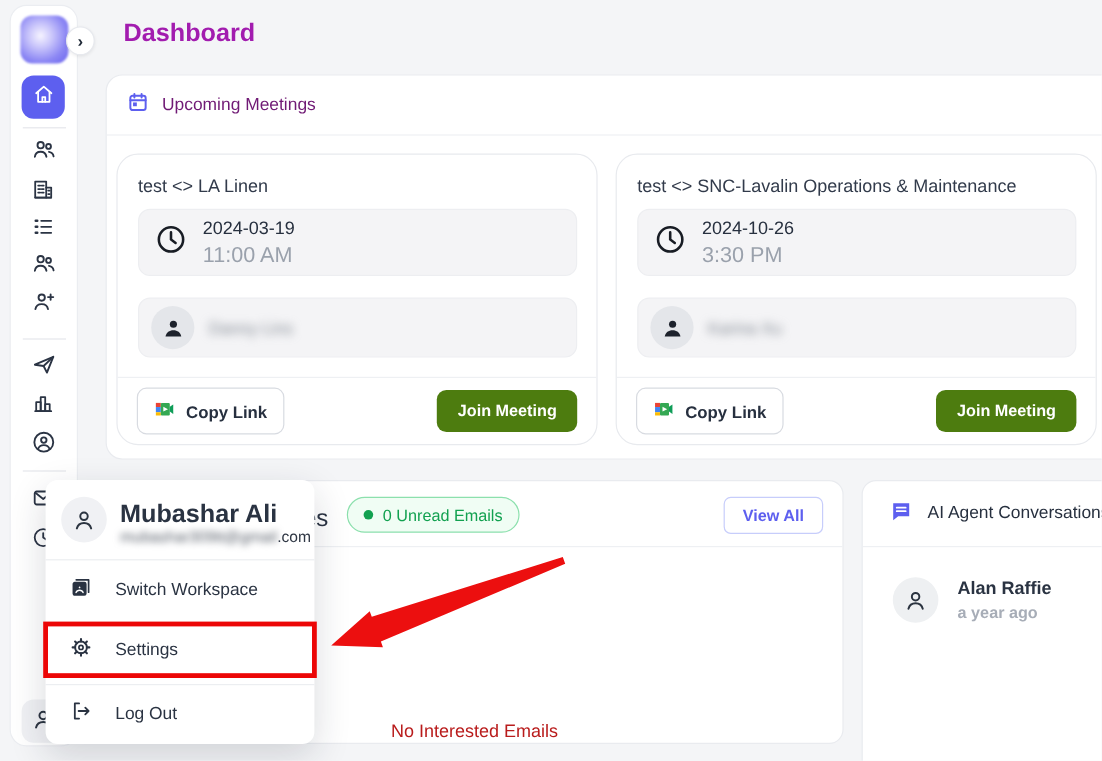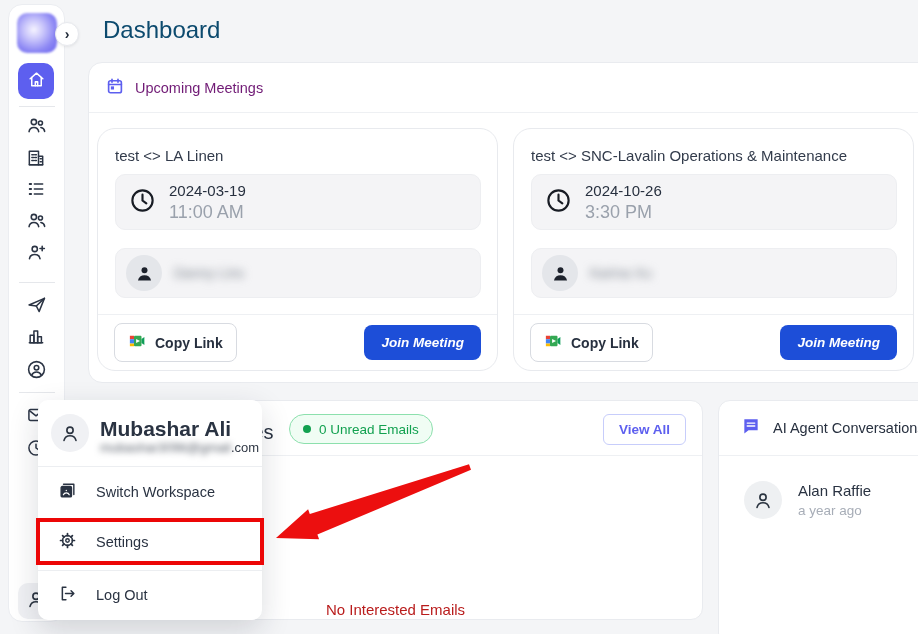--- a/index.html
+++ b/index.html
@@ -31,21 +31,21 @@
     background:#5d5fef; display:flex; align-items:center; justify-content:center; cursor:pointer;
   }
   .side-divider { position:absolute; left:10px; width:36px; height:1px; background:#e5e7eb; }
   .s-icon { position:absolute; left:15px; width:24px; height:24px; display:flex; align-items:center; justify-content:center; cursor:pointer; }
   .s-icon svg { stroke:#2b3444; fill:none; stroke-width:1.8; stroke-linecap:round; stroke-linejoin:round; }
   .bottom-avatar {
     position:absolute; left:9px; top:578px; width:36px; height:36px; border-radius:10px;
     background:#f0f1f4; display:flex; align-items:center; justify-content:center; cursor:pointer;
   }
   
-  .page-title { position:absolute; left:103px; top:16px; font-size:24px; font-weight:normal; color:#0c4a6e; z-index:2; }
+  .page-title { position:absolute; left:103px; top:16px; font-size:21px; font-weight:bold; color:#a21caf; z-index:2; }
   
   .meetings-section {
     position:absolute; left:88px; top:62px; width:848px; height:321px;
     background:#fff; border:1px solid #e9ebef; border-radius:14px; z-index:1;
   }
   .section-header {
     position:absolute; left:0; top:0; right:0; height:50px;
     border-bottom:1px solid #eef0f3; display:flex; align-items:center; padding-left:17px; gap:11px;
   }
   .section-header .label { font-size:14.5px; color:#701a75; }
@@ -69,22 +69,22 @@
   .mc-attendee .name { font-size:14px; color:#7e858f; }
   .mc-footer {
     position:absolute; left:0; right:0; top:185px; bottom:0; border-top:1px solid #eef0f3;
     display:flex; align-items:center; justify-content:space-between; padding:0 16px;
   }
   .copy-btn {
     display:flex; align-items:center; gap:9px; background:#fff; border:1px solid #d8dbe1;
     border-radius:8px; padding:8px 13px; font-size:14px; font-weight:bold; color:#27303f; cursor:pointer;
   }
   .join-btn {
-    background:#1d4ed8; color:#fff; border:none; border-radius:8px;
-    padding:10px 17px; font-size:13.5px; font-weight:bold; cursor:pointer;font-style:italic;
+    background:#4d7c0f; color:#fff; border:none; border-radius:8px;
+    padding:10px 17px; font-size:13.5px; font-weight:bold; cursor:pointer;
   }
   
   .emails-panel {
     position:absolute; left:88px; top:400px; width:615px; height:220px;
     background:#fff; border:1px solid #e9ebef; border-radius:12px; z-index:2;
   }
   .emails-header { position:absolute; left:0; right:0; top:0; height:55px; border-bottom:1px solid #eef0f3; }
   .title-fragment { position:absolute; left:159px; top:20px; font-size:20px; color:#2a3342; }
   .unread-badge {
     position:absolute; left:200px; top:13px; height:30px; display:flex; align-items:center; gap:8px;
@@ -98,21 +98,21 @@
     font-size:13.5px; font-weight:bold; color:#5d5fef; cursor:pointer;
   }
   .empty-text { position:absolute; left:0; right:0; top:200px; text-align:center; font-size:15px; color:#b91c1c; }
   .ai-panel {
     position:absolute; left:718px; top:400px; width:232px; height:245px;
     background:#fff; border:1px solid #e9ebef; border-radius:12px; z-index:2;
   }
   .ai-header { position:absolute; left:0; right:0; top:0; height:55px; border-bottom:1px solid #eef0f3;
     display:flex; align-items:center; gap:12px; padding-left:22px; }
   .ai-header .label { font-size:14.5px; color:#27303f; }
-  .convo-row { position:absolute; left:25px; top:80px; display:flex; gap:16px; align-items:center; cursor:pointer; }
+  .convo-row { position:absolute; left:25px; top:80px; display:flex; gap:16px; align-items:center; cursor:pointer;font-weight:bold; }
   .convo-name { font-size:15px; color:#2a3342; }
   .convo-time { font-size:13.5px; color:#a7adb7; margin-top:4px; }
   
   .user-popup {
     position:absolute; left:38px; top:400px; width:224px; height:220px;
     background:#fff; border-radius:10px; box-shadow:0 10px 30px rgba(25,30,50,.16); z-index:20;
   }
   .pp-avatar { position:absolute; left:13px; top:14px; width:38px; height:38px; border-radius:50%;
     background:#f0f1f4; display:flex; align-items:center; justify-content:center; }
   .pp-name { position:absolute; left:62px; top:17px; font-size:21px; font-weight:600; color:#2a3342; }

